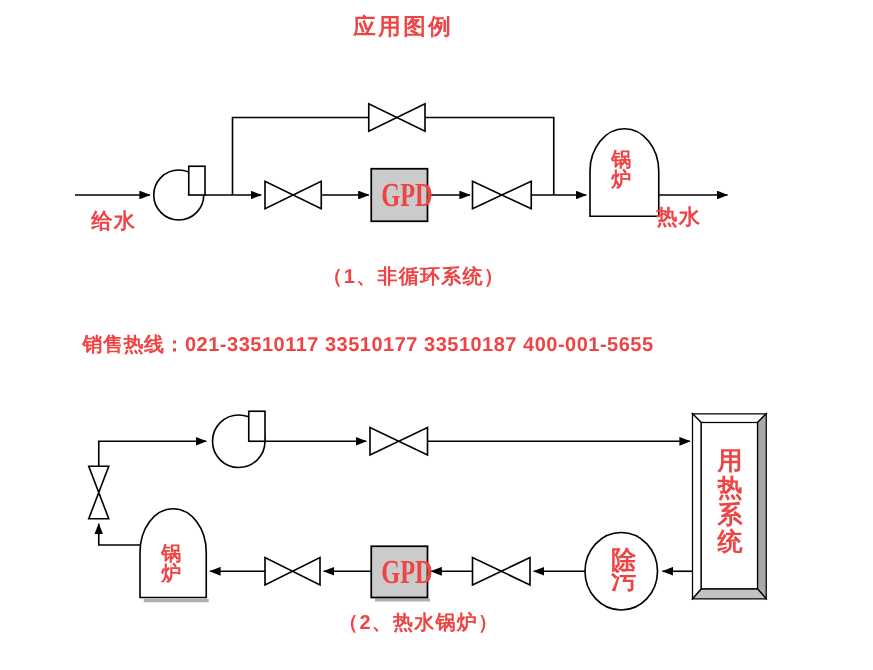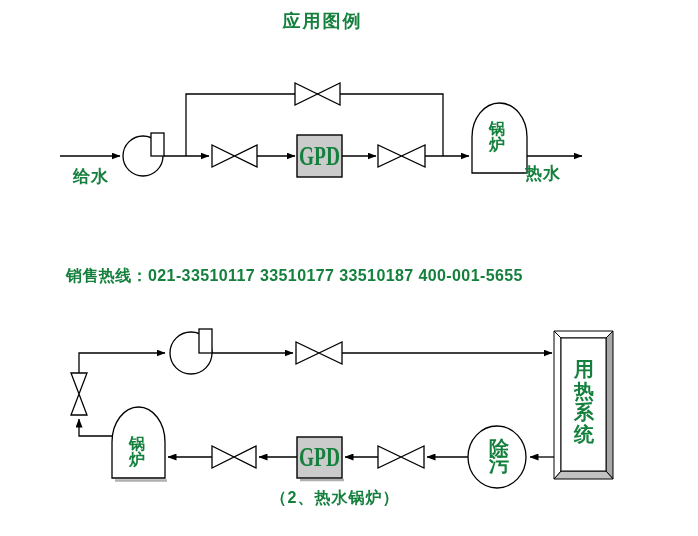--- a/index.html
+++ b/index.html
@@ -1,40 +1,40 @@
 <!DOCTYPE html>
 <html><head>
 <meta charset="utf-8">
 <style>
   html,body{margin:0;padding:0;background:#fff;}
   #screen{
     position:relative;
     width:698px;height:536px;
     background:#ffffff;
     font-family:"Liberation Sans",sans-serif;
-    color:#15803d;
+    color:#ef4444;
     overflow:hidden;
   }
   #diagram-svg{position:absolute;left:0;top:0;}
   .txt{position:absolute;white-space:pre;}
   .page-title{font-size:18px;font-weight:bold;letter-spacing:2px;text-align:center;}
   .flow-label{font-size:17px;font-weight:bold;letter-spacing:1px;margin-top:36px;}
   .caption{font-size:16px;font-weight:bold;text-align:center;letter-spacing:1px;}
   .hotline{font-size:16px;font-weight:bold;letter-spacing:0.4px;}
   .vtext{
     white-space:normal;
     word-break:break-all;
     text-align:left;
     font-weight:bold;
   }
   .boiler-label{width:18px;font-size:16px;line-height:15.5px;}
   .heat-label{width:18px;font-size:20px;line-height:21.5px;}
   .strainer-label{width:16px;font-size:20px;line-height:15.5px;}
   .gpd-box-label{
-    display:flex;align-items:center;justify-content:center;
+    display:flex;align-items:center;
     font-family:"Liberation Serif",serif;
     font-weight:bold;font-size:27px;
   }
   .gpd-box-label span{display:inline-block;transform:scaleX(0.72);transform-origin:center;}
 </style>
 </head>
 <body>
 
 <div id="screen">
 
@@ -130,20 +130,21 @@
   <div class="txt flow-label" style="left:73px;top:129px;">给水</div>
 
   <div class="txt flow-label" style="left:525px;top:126px;">热水</div>
 
   <div class="txt gpd-box-label" style="left:297px;top:135px;width:45px;height:42px;">
     <span>GPD</span>
   </div>
 
   <div class="txt vtext boiler-label" style="left:489px;top:121px;">锅炉</div>
 
+  <div class="txt caption" style="left:231px;top:211px;width:200px;">（1、非循环系统）</div>
 
   <div class="txt hotline" style="left:66px;top:266px;">销售热线：021-33510117 33510177 33510187 400-001-5655</div>
 
   <div class="txt gpd-box-label" style="left:297px;top:437px;width:45px;height:41px;">
     <span>GPD</span>
   </div>
 
   <div class="txt vtext boiler-label" style="left:129px;top:436px;">锅炉</div>
 
   <div class="txt vtext strainer-label" style="left:489px;top:441px;">除污</div>

